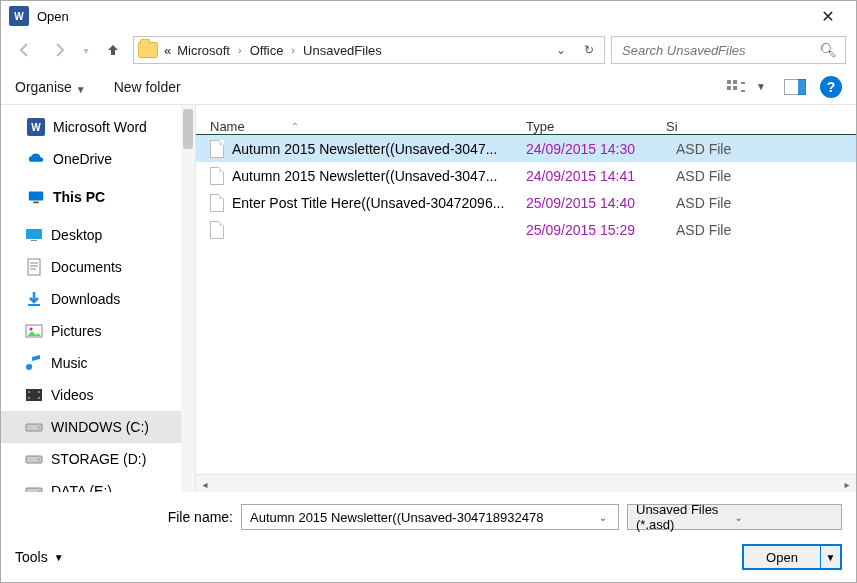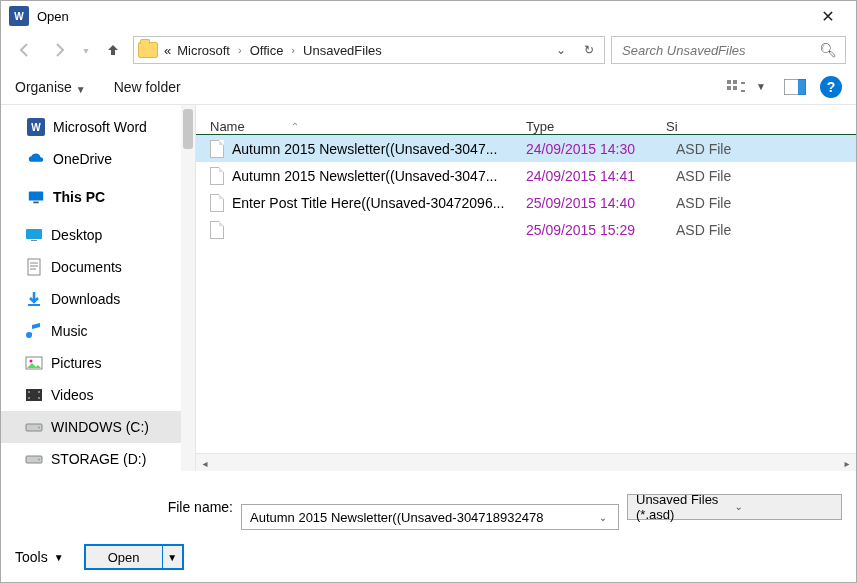--- a/index.html
+++ b/index.html
@@ -67,27 +67,27 @@
 
   .hscroll { height: 18px; border-top: 1px solid #e6e6e6; background: #f5f5f5; position: relative; }
   .hscroll .track { position: absolute; left: 18px; right: 18px; top: 3px; height: 12px; }
   .hscroll .arrow-l, .hscroll .arrow-r { position: absolute; top: 0; width: 18px; height: 18px; display: flex; align-items: center; justify-content: center; font-size: 10px; color: #666; }
   .hscroll .arrow-l { left: 0; } .hscroll .arrow-r { right: 0; }
 
   
   .footer { padding: 12px 14px 12px 14px; }
   .fn-row { display: flex; align-items: center; gap: 8px; margin-bottom: 14px; }
   .fn-label { width: 218px; text-align: right; font-size: 14px; }
-  .fn-input { flex: 1; height: 26px; border: 1px solid #aaa; display: flex; align-items: center; padding: 0 6px; margin-top: 21px; }
+  .fn-input { flex: 1; height: 26px; border: 1px solid #aaa; display: flex; align-items: center; padding: 0 6px; }
   .fn-input input { border: none; outline: none; flex: 1; font-size: 13px; }
   .fn-input .drop { width: 18px; text-align: center; color: #555; font-size: 10px; }
   .filter { width: 215px; height: 26px; border: 1px solid #aaa; display: flex; align-items: center; padding: 0 8px; background: #efefef; }
   .filter span { flex: 1; font-size: 13px; }
   .filter .drop { font-size: 10px; color: #555; }
-  .btn-row { display: flex; align-items: center; justify-content: flex-start; gap: 10px; }
+  .btn-row { display: flex; align-items: center; justify-content: space-between; gap: 10px; }
   .tools-link { font-size: 14px; margin-right: 10px; display: flex; align-items: center; gap: 6px; cursor: pointer; }
   .btn { height: 26px; border: 1px solid #999; background: #efefef; display: flex; align-items: center; justify-content: center; font-size: 13px; cursor: pointer; }
   .btn.open { width: 100px; border: 2px solid #0078d7; padding: 0; }
   .btn.open .lbl { flex: 1; text-align: center; }
   .btn.open .split { width: 20px; border-left: 1px solid #0078d7; height: 100%; display: flex; align-items: center; justify-content: center; font-size: 10px; }
   .btn.cancel { width: 100px; }
 
   
   svg { display: block; }
 </style>
@@ -217,35 +217,35 @@
             <span class="ico">
               <svg width="16" height="18" viewBox="0 0 16 18">
                 <path d="M8 2 L8 11 M4 8 L8 12 L12 8" stroke="#1d8cf0" stroke-width="2.5" fill="none"></path>
                 <path d="M2 15 L14 15" stroke="#1d8cf0" stroke-width="2"></path>
               </svg>
             </span>
             <span>Downloads</span>
           </div>
           <div class="sb-item indent">
             <span class="ico">
-              <svg width="16" height="18" viewBox="0 0 16 18">
-                <path d="M6 3 L6 13 Q6 16 3 16 Q0 16 0 13 Q0 10 3 10 Q5 10 6 11 L6 3 L14 1 L14 5 L6 7" fill="#1d8cf0"></path>
-              </svg>
-            </span>
-            <span>Music</span>
-          </div>
-          <div class="sb-item indent">
-            <span class="ico">
               <svg width="18" height="14" viewBox="0 0 18 14">
                 <rect x="1" y="1" width="16" height="12" fill="#fff" stroke="#888"></rect>
                 <circle cx="6" cy="5" r="1.5" fill="#f0a"></circle>
                 <path d="M2 12 L7 7 L11 11 L13 9 L16 12" fill="#5d5"></path>
               </svg>
             </span>
             <span>Pictures</span>
+          </div>
+          <div class="sb-item indent">
+            <span class="ico">
+              <svg width="16" height="18" viewBox="0 0 16 18">
+                <path d="M6 3 L6 13 Q6 16 3 16 Q0 16 0 13 Q0 10 3 10 Q5 10 6 11 L6 3 L14 1 L14 5 L6 7" fill="#1d8cf0"></path>
+              </svg>
+            </span>
+            <span>Music</span>
           </div>
           <div class="sb-item indent">
             <span class="ico">
               <svg width="18" height="14" viewBox="0 0 18 14">
                 <rect x="1" y="1" width="16" height="12" fill="#333"></rect>
                 <rect x="3" y="3" width="2" height="2" fill="#888"></rect>
                 <rect x="3" y="9" width="2" height="2" fill="#888"></rect>
                 <rect x="13" y="3" width="2" height="2" fill="#888"></rect>
                 <rect x="13" y="9" width="2" height="2" fill="#888"></rect>
               </svg>

